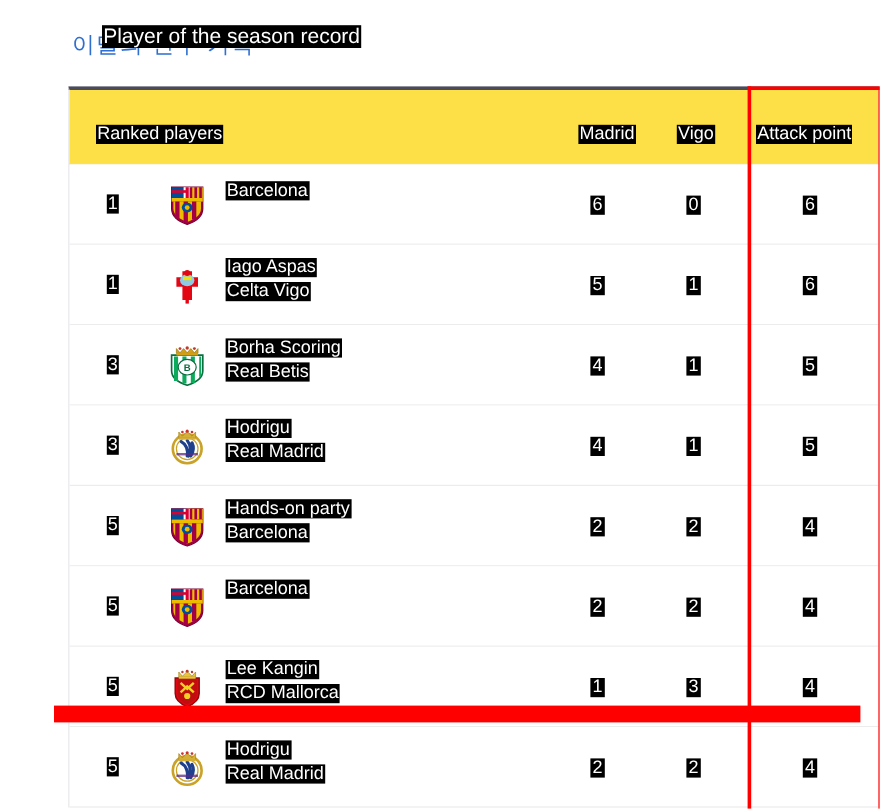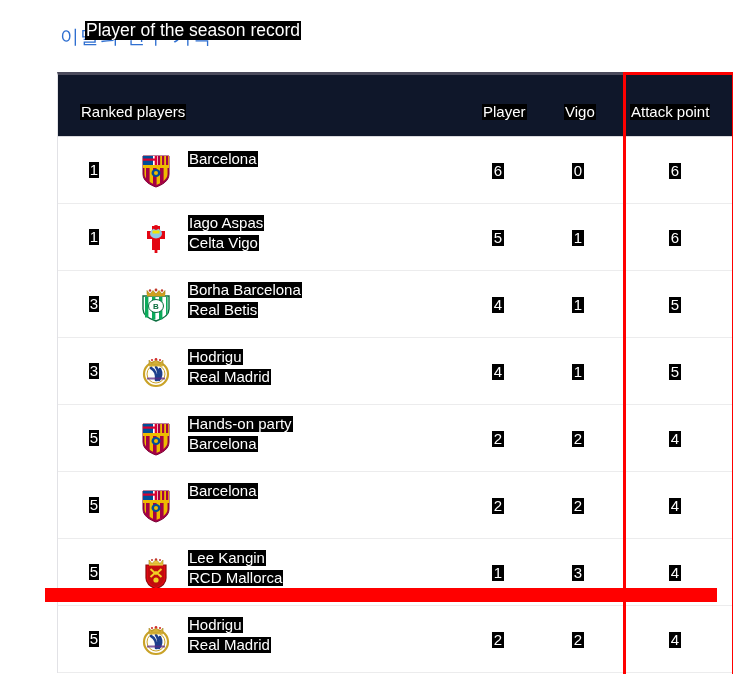--- a/index.html
+++ b/index.html
@@ -55,21 +55,21 @@
     left: 57px;
     top: 72px;
     width: 675px;
     border-top: 3px solid #4b4b5c;
     border-left: 1px solid #e2e2e6;
     box-sizing: border-box;
   }
   .thead {
     position: relative;
     height: 61px;
-    background: #0f172a;
+    background: #fde047;
     border-bottom: 1px solid #d9d9dd;
   }
   .th {
     position: absolute;
     top: 28px;
     font-size: 15px;
   }
   .th-player { left: 22px; }
   .th-scoring { left: 424px; }
   .th-help    { left: 506px; }
@@ -164,21 +164,21 @@
 
 <div id="page-title-wrap">
   <span class="ghost-title">이달의 선수 기록</span>
   <span id="page-title"><span class="hl">Player of the season record</span></span>
 </div>
 
 <div id="rank-table">
 
   <div class="thead">
     <div class="th th-player"><span class="hl">Ranked players</span></div>
-    <div class="th th-scoring"><span class="hl">Player</span></div>
+    <div class="th th-scoring"><span class="hl">Madrid</span></div>
     <div class="th th-help"><span class="hl">Vigo</span></div>
     <div class="th th-attack"><span class="hl">Attack point</span></div>
   </div>
 
   <div id="rows-host">
       <div class="row">
         <div class="rank"><span class="hl">1</span></div>
      <div class="crest">
           <svg viewBox="0 0 38 38" width="38" height="38">
       <path d="M6 5 H32 V23 C32 30 25 34 19 36 C13 34 6 30 6 23 Z" fill="#a50044" stroke="#7a0033" stroke-width="1"></path>
@@ -231,21 +231,21 @@
       <ellipse cx="19" cy="21" rx="7.5" ry="6.5" fill="#ffffff" stroke="#0b6e3f" stroke-width="1"></ellipse>
       <text x="19" y="24" font-size="8" text-anchor="middle" fill="#0b6e3f" font-family="sans-serif" font-weight="bold">B</text>
       <path d="M10 5.5 l3 3.5 l3-3.5 l3 3.5 l3-3.5 l3 3.5 l3-3.5 v4 H10 Z" fill="#d4a017" stroke="#9a7a10" stroke-width="0.6"></path>
       <rect x="10" y="9.3" width="18" height="2" fill="#d4a017"></rect>
       <circle cx="13" cy="5.5" r="1.2" fill="#c0392b"></circle>
       <circle cx="19" cy="5" r="1.4" fill="#c0392b"></circle>
       <circle cx="25" cy="5.5" r="1.2" fill="#c0392b"></circle>
     </svg>
         </div>
      <div class="names">
-       <div class="nm-player"><span class="ghost" style="left:54px">시아스</span><span class="hl">Borha Barcelona</span></div>
+       <div class="nm-player"><span class="ghost" style="left:54px">시아스</span><span class="hl">Borha Scoring</span></div>
        <div class="nm-club"><span class="ghost" style="left:78px">스</span><span class="hl">Real Betis</span></div>
      </div>
      <div class="val v-scoring"><span class="hl">4</span></div>
      <div class="val v-help"><span class="hl">1</span></div>
      <div class="val v-attack"><span class="hl">5</span></div>
       </div>
       <div class="row">
         <div class="rank"><span class="hl">3</span></div>
      <div class="crest">
           <svg viewBox="0 0 38 38" width="38" height="38">

